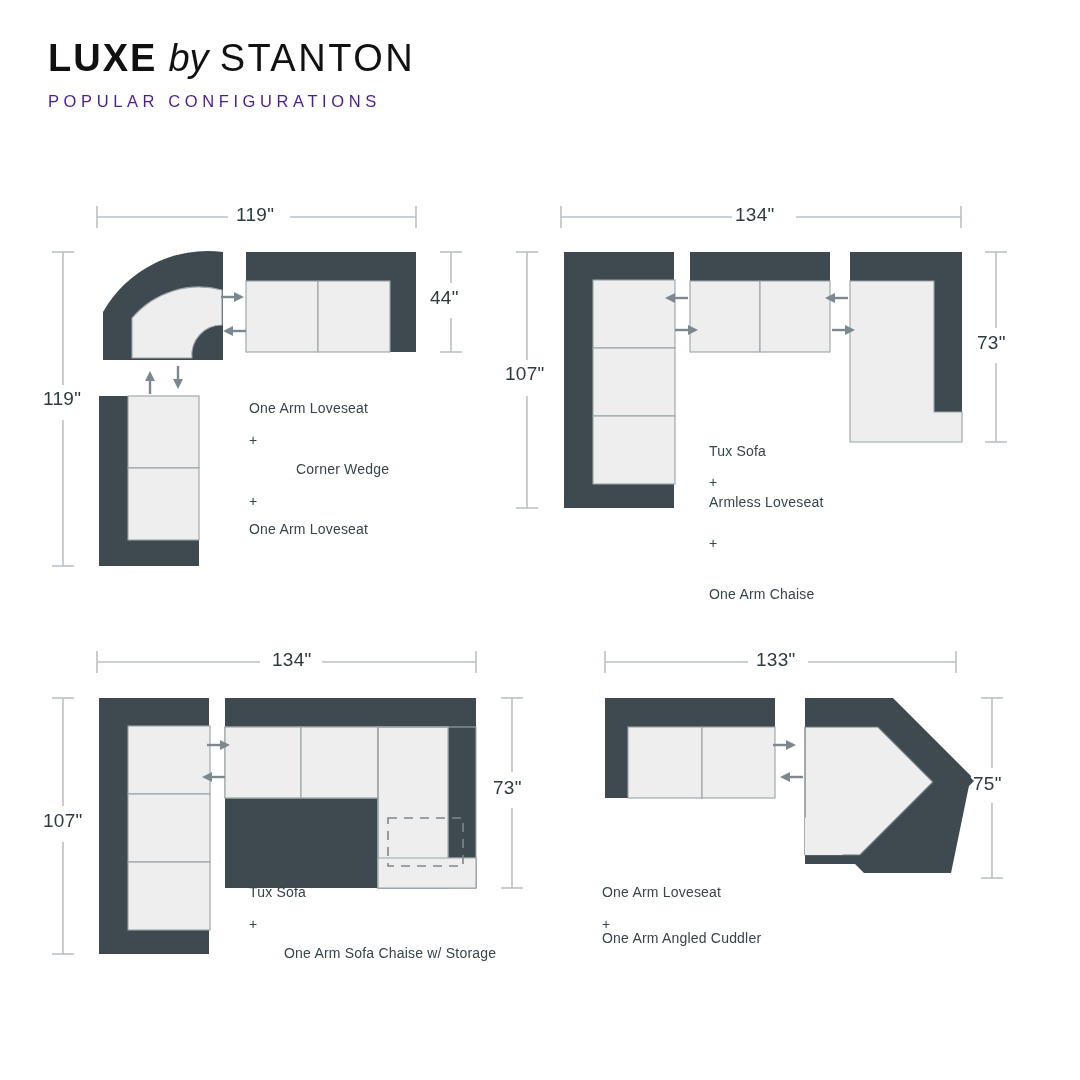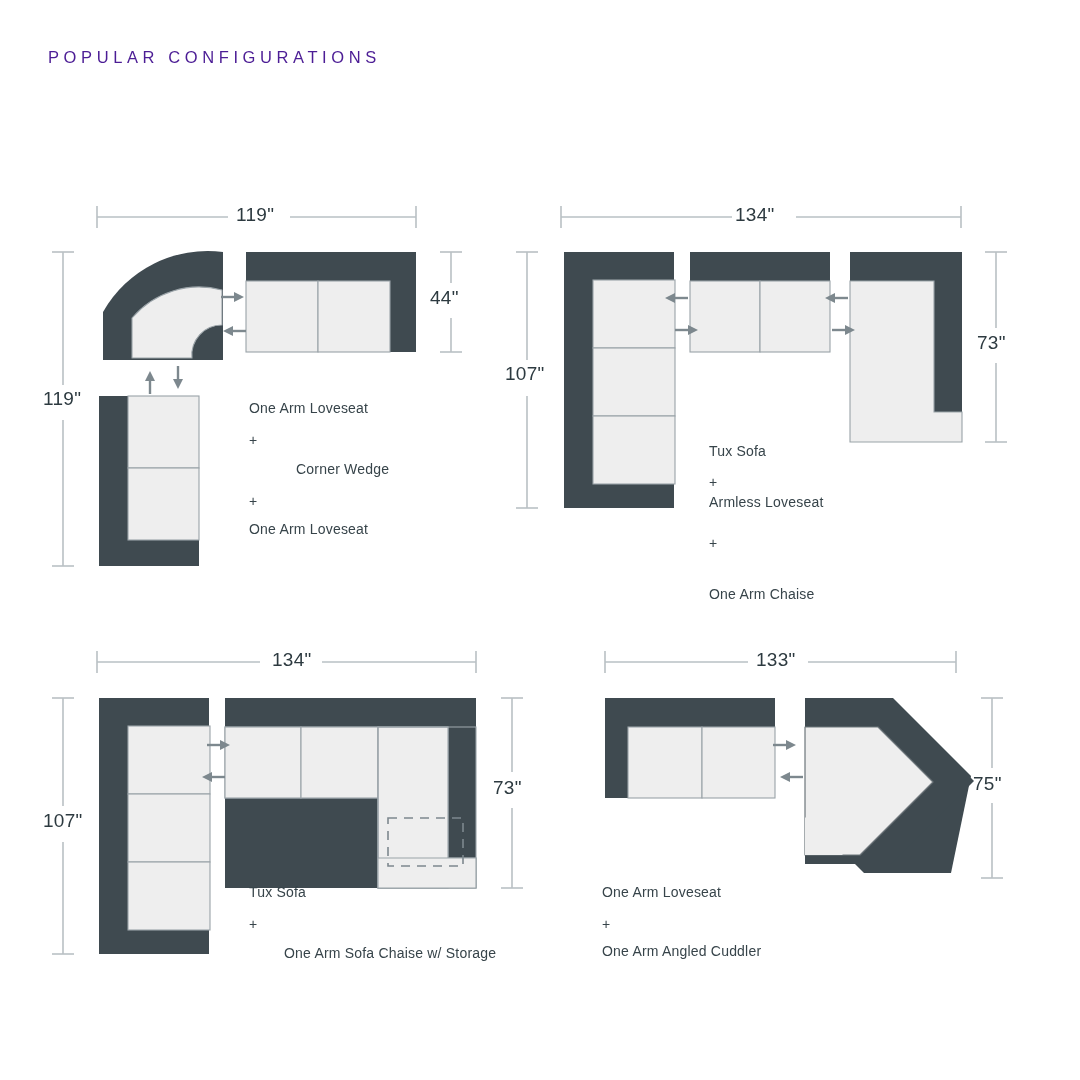--- a/index.html
+++ b/index.html
@@ -42,20 +42,25 @@
     position:absolute;font-size:19px;color:#2d3a40;
     letter-spacing:.3px;white-space:nowrap;font-weight:400;
   }
 </style>
 </head>
 <body>
 
 <div class="page">
 
   <div class="header">
+    <div class="brand">
+      <span class="luxe">LUXE</span>
+      <span class="by">by</span>
+      <span class="stanton">STANTON</span>
+    </div>
     <div class="subtitle">POPULAR CONFIGURATIONS</div>
   </div>
 
   <div class="config" style="left:0;top:0;width:520px;height:620px;">
     <svg class="canvas" width="520" height="620" viewBox="0 0 520 620">
 
       <g stroke="#b9c0c4" stroke-width="1.6" fill="none">
         <line x1="97" y1="206" x2="97" y2="228"></line>
         <line x1="416" y1="206" x2="416" y2="228"></line>
         <line x1="97" y1="217" x2="228" y2="217"></line>
@@ -286,16 +291,16 @@
         <line x1="243" y1="157" x2="228" y2="157"></line>
         <polygon points="220,157 230,152 230,162" stroke="none"></polygon>
       </g>
     </svg>
 
     <div class="dimlabel" style="left:196px;top:29px;">133"</div>
     <div class="dimlabel" style="left:413px;top:153px;">75"</div>
 
     <div class="caption" style="left:42px;top:264px;">One Arm Loveseat</div>
     <div class="caption plus" style="left:42px;top:296px;">+</div>
-    <div class="caption" style="left:42px;top:323px;">One Arm Angled Cuddler</div>
+    <div class="caption" style="left:42px;top:310px;">One Arm Angled Cuddler</div>
   </div>
 
 </div>
 
 </body></html>

